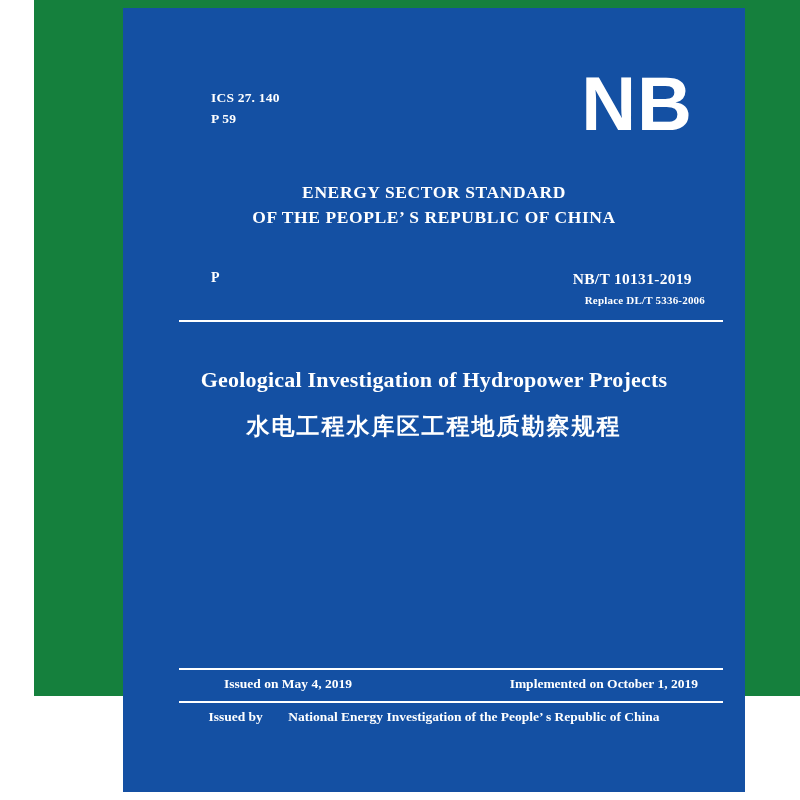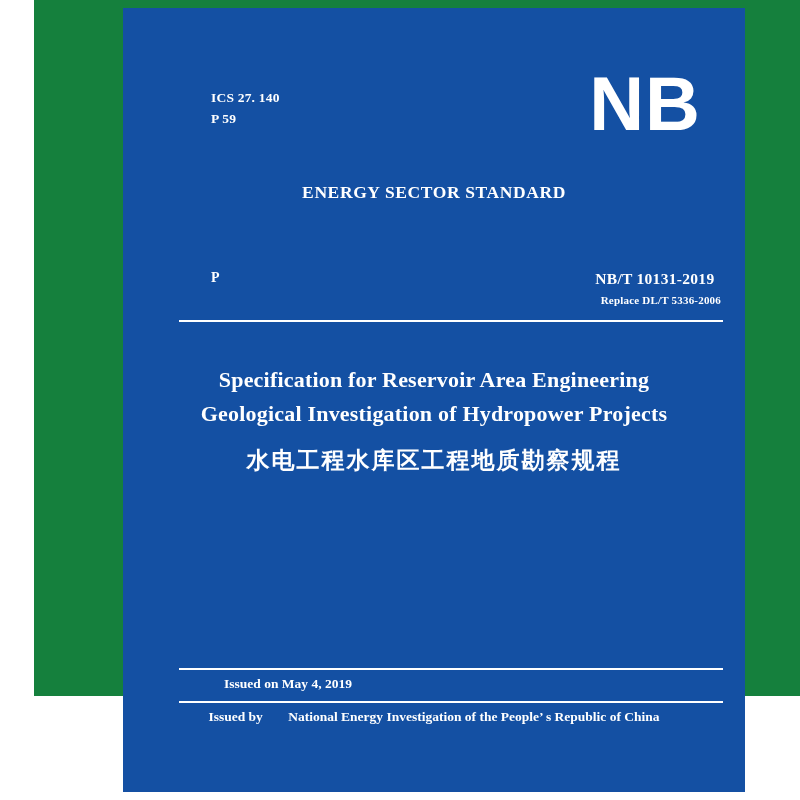--- a/index.html
+++ b/index.html
@@ -39,21 +39,21 @@
     font-family: "Liberation Serif", serif;
     font-weight: bold;
     font-size: 13.5px;
     line-height: 1.55;
     letter-spacing: 0.2px;
   }
 
   
   .nb-logo {
     position: absolute;
-    right: 44px;
+    right: 52px;
     top: 58px;
     font-family: "Liberation Sans", sans-serif;
     font-weight: bold;
     font-size: 76px;
     letter-spacing: 1px;
     line-height: 1;
     color: #ffffff;
   }
 
   
@@ -90,23 +90,23 @@
   }
   .code-left {
     position: absolute;
     left: 88px;
     top: 0;
     font-weight: bold;
     font-size: 14px;
   }
   .code-right {
     position: absolute;
-    right: 24px;
+    right: 40px;
     top: 0;
-    text-align: center;
+    text-align: left;
   }
   .code-right .num {
     font-weight: bold;
     font-size: 15.5px;
     letter-spacing: 0.3px;
   }
   .code-right .replace {
     font-weight: bold;
     font-size: 11px;
     margin-top: 6px;
@@ -183,42 +183,43 @@
 
     <div class="ics-block">
       <div>ICS 27. 140</div>
       <div>P 59</div>
     </div>
 
     <div class="nb-logo">NB</div>
 
     <div class="std-title">
       <div class="line">ENERGY SECTOR STANDARD</div>
+      <div class="line">OF THE PEOPLE’ S REPUBLIC OF CHINA</div>
     </div>
 
     <div class="code-row">
       <div class="code-left">P</div>
       <div class="code-right">
         <div class="num">NB/T 10131-2019</div>
         <div class="replace">Replace DL/T 5336-2006</div>
       </div>
     </div>
 
     <div class="rule rule-top"></div>
 
     <div class="main-title">
-      <div class="en">Specification for Reservoir Area Engineering</div>
       <div class="en">Geological Investigation of Hydropower Projects</div>
       <div class="cn">水电工程水库区工程地质勘察规程</div>
     </div>
 
     <div class="rule rule-bottom-1"></div>
 
     <div class="dates">
       <div class="issued">Issued on May 4, 2019</div>
+      <div class="implemented">Implemented on October 1, 2019</div>
     </div>
 
     <div class="rule rule-bottom-2"></div>
 
     <div class="issuer">
       <span class="by">Issued by</span>
       <span>National Energy Investigation of the People’ s Republic of China</span>
     </div>
 
   </div>

